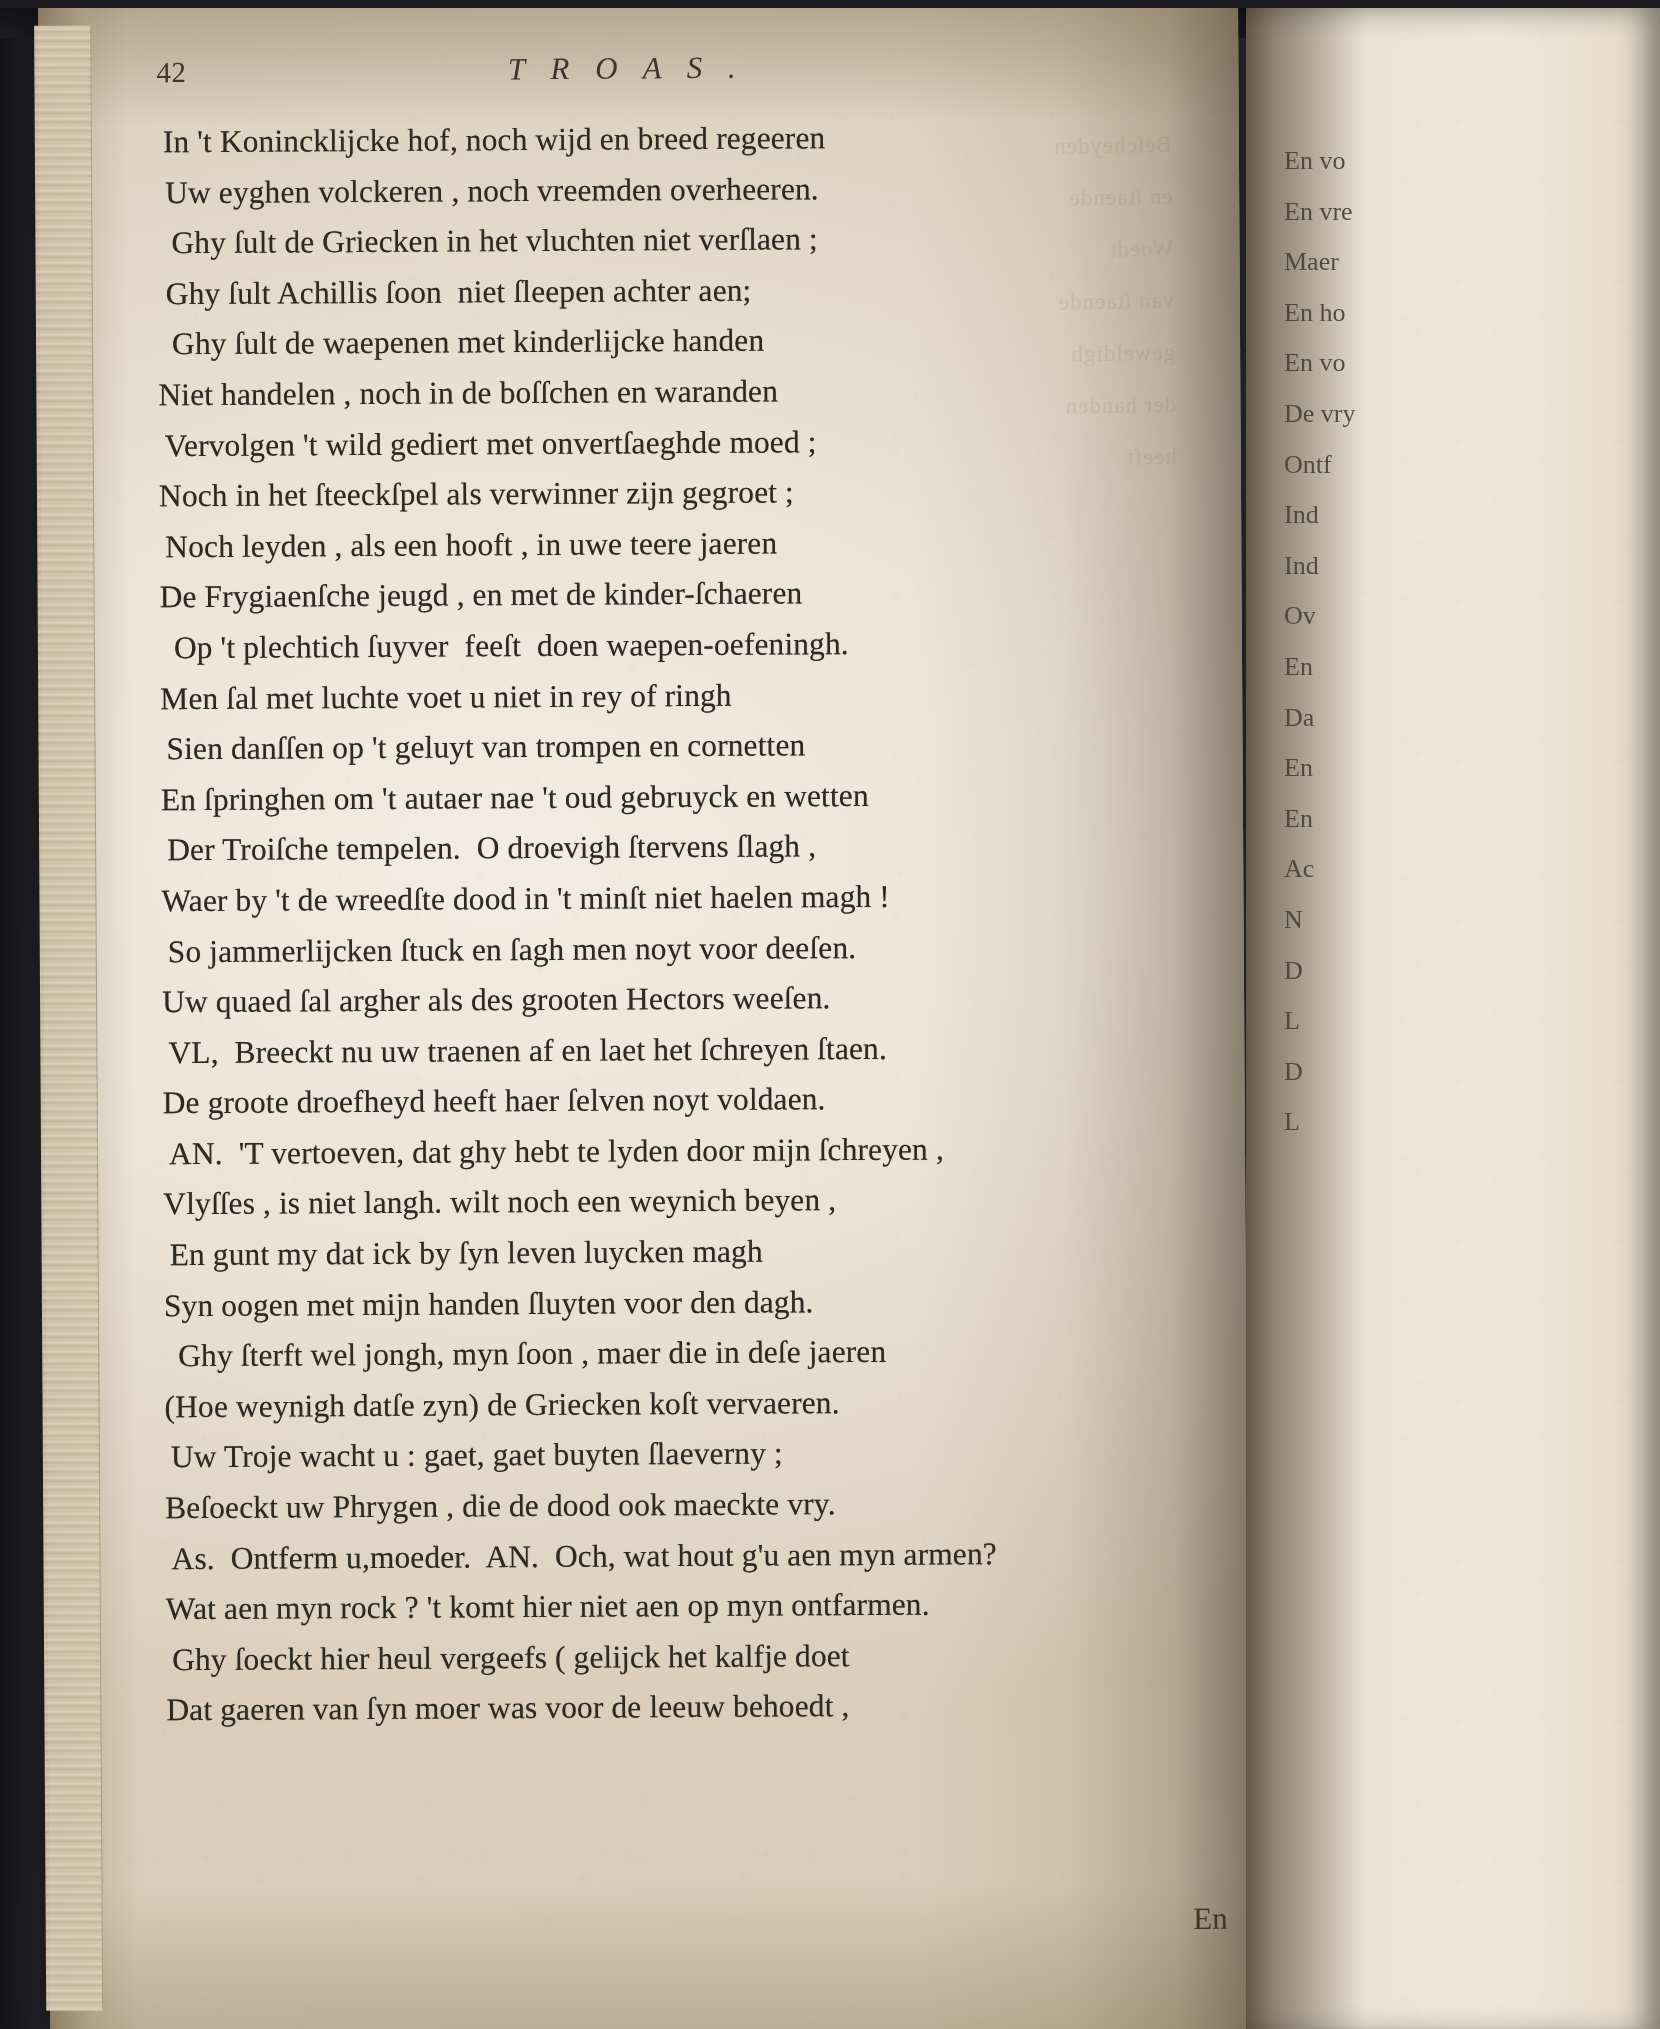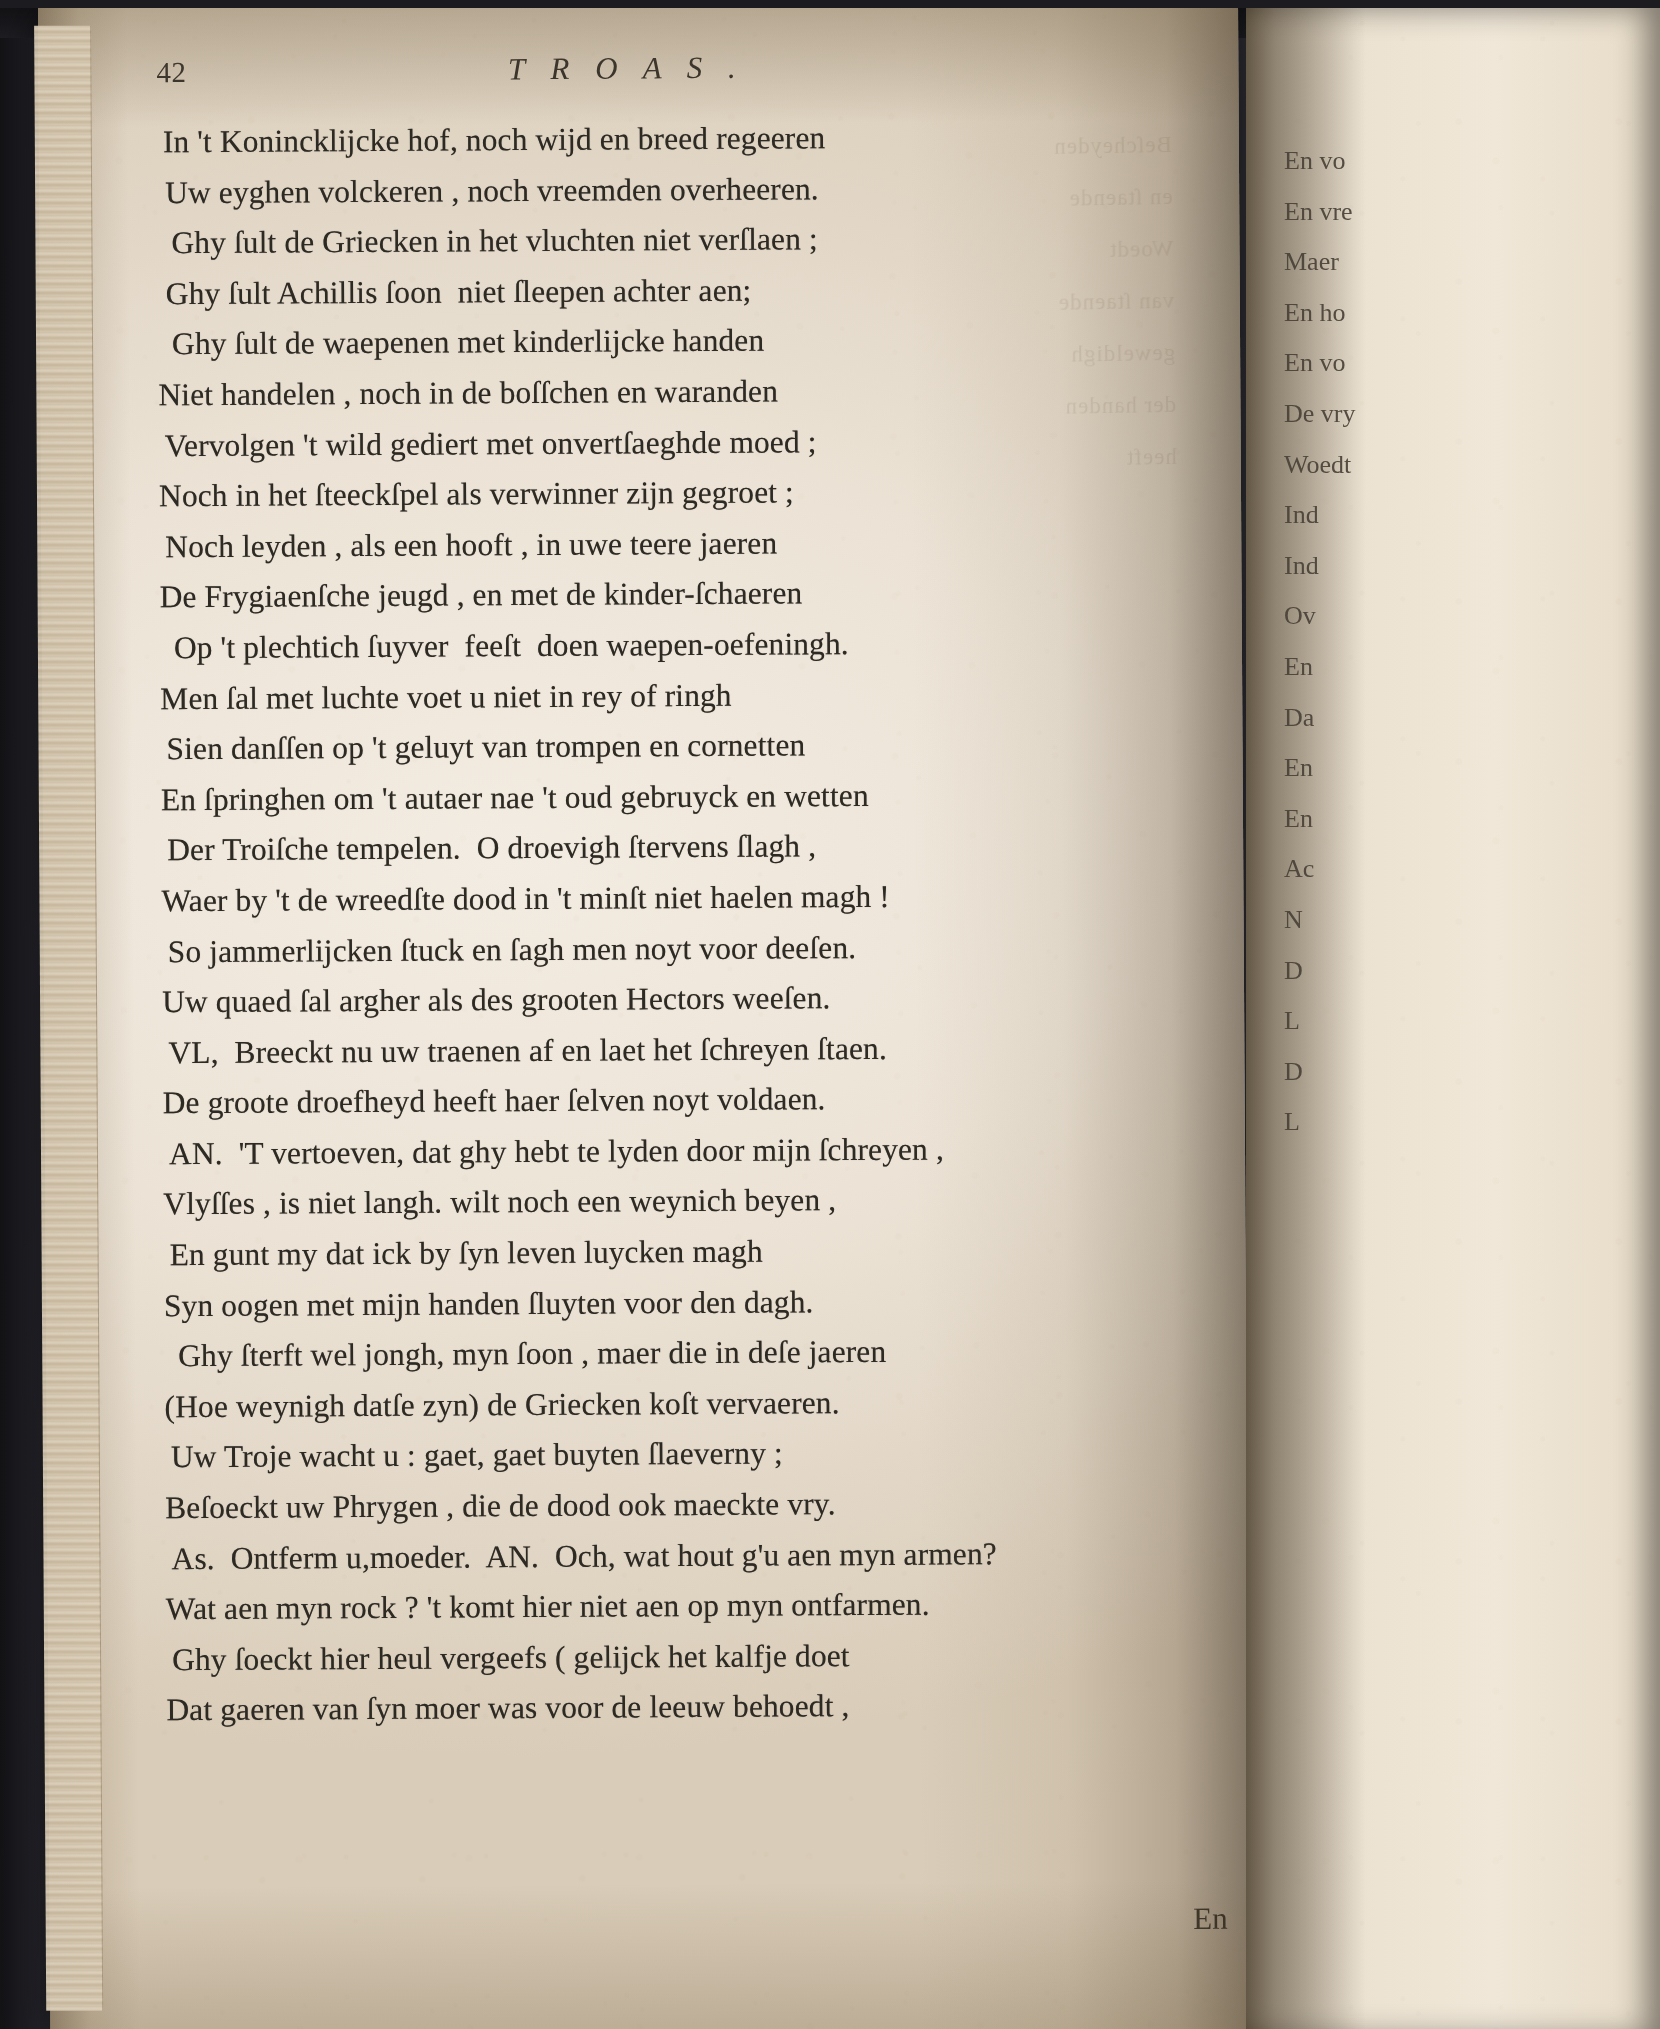--- a/index.html
+++ b/index.html
@@ -213,21 +213,21 @@
   </div>
 
   <div class="leaf-right">
     <div class="inner-shade"></div>
     <div class="right-col">En vo
 En vre
 Maer
 En ho
 En vo
 De vry
-Woedt
+Ontf
 Ind
 Ind
 Ov
 En
 Da
 En
 En
 Ac
 N
 D

